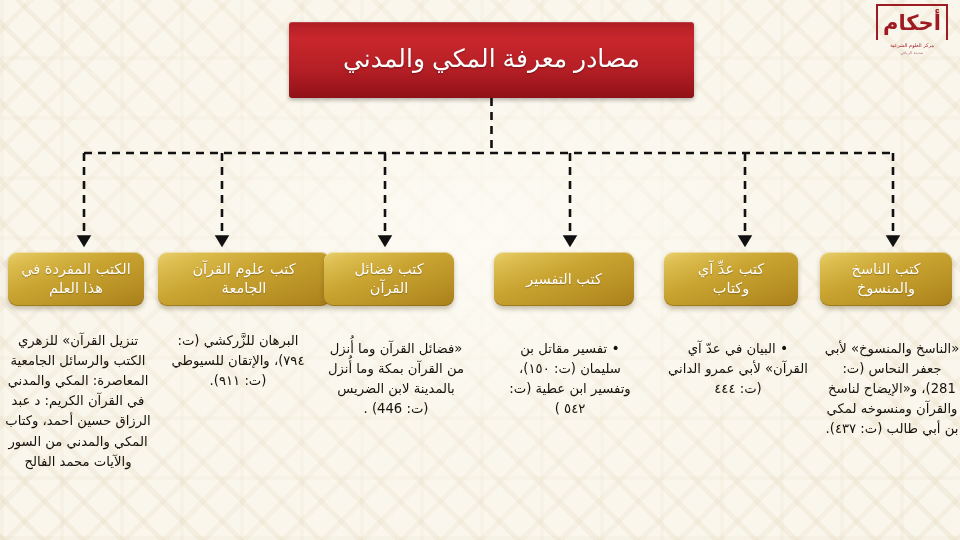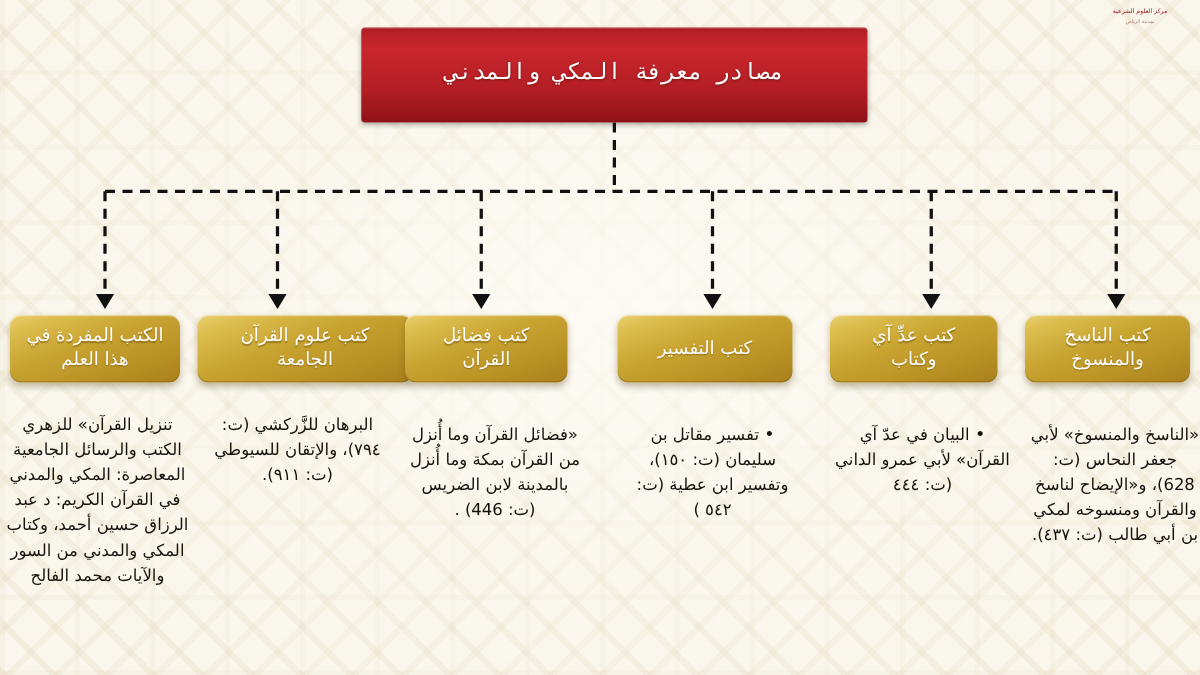--- a/index.html
+++ b/index.html
@@ -63,22 +63,22 @@
     left: 289px; top: 22px; width: 405px; height: 76px;
     border-radius: 3px;
     background:
       linear-gradient(180deg,#a81b20 0%, #b82027 6%, #c8272c 22%, #b51f25 62%, #9c161c 88%, #8e1117 100%);
     box-shadow: 0 2px 4px rgba(0,0,0,0.30), inset 0 1px 0 rgba(255,255,255,0.18);
     display: flex; align-items: center; justify-content: center;
     z-index: 12;
   }
   #title-box .title-text {
     color: #ffffff;
-    font-size: 18px;
-    font-family: Liberation Mono, monospace;
+    font-size: 25px;
+    font-family: Liberation Sans, sans-serif;
     text-shadow: 0 1px 2px rgba(0,0,0,0.35);
     padding-bottom: 4px;
   }
 
   
   #connectors { position: absolute; left:0; top:0; width:960px; height:540px; z-index: 8; }
 
   
   .node {
     position: absolute;
@@ -126,20 +126,23 @@
   .col-4 { left: 668px; top: 338px; width: 140px; }
   .col-5 { left: 824px; top: 338px; width: 136px; }
 </style>
 </head>
 <body>
 
 <div id="bg-pattern"></div>
 <div id="bg-vignette"></div>
 
 <div id="logo">
+  <div class="logo-mark">
+    <span class="logo-word">أحكام</span>
+  </div>
   <div class="logo-sub">مركز العلوم الشرعية</div>
   <div class="logo-sub2">بمدينة الرياض</div>
 </div>
 
 <svg id="connectors" viewBox="0 0 960 540" xmlns="http://www.w3.org/2000/svg">
   <defs>
     <marker id="arrow" markerWidth="8" markerHeight="8" refX="2.2" refY="4" orient="auto" markerUnits="strokeWidth">
       <path d="M0,1.2 L0,6.8 L4.6,4 z" fill="#111111"></path>
     </marker>
   </defs>
@@ -197,14 +200,14 @@
 </div>
 <div class="col col-3 bulleted">
   <span class="bullet">•</span>
   <span>تفسير مقاتل بن سليمان (ت: ١٥٠)، وتفسير ابن عطية (ت: ٥٤٢ )</span>
 </div>
 <div class="col col-4 bulleted">
   <span class="bullet">•</span>
   <span>البيان في عدّ آي القرآن» لأبي عمرو الداني (ت: ٤٤٤</span>
 </div>
 <div class="col col-5">
-  <span class="bullet"></span><span>«الناسخ والمنسوخ» لأبي جعفر النحاس (ت: 628)، و«الإيضاح لناسخ والقرآن ومنسوخه لمكي بن أبي طالب (ت: ٤٣٧).</span>
+  <span class="bullet"></span><span>«الناسخ والمنسوخ» لأبي جعفر النحاس (ت: 281)، و«الإيضاح لناسخ والقرآن ومنسوخه لمكي بن أبي طالب (ت: ٤٣٧).</span>
 </div>
 
 </body></html>

